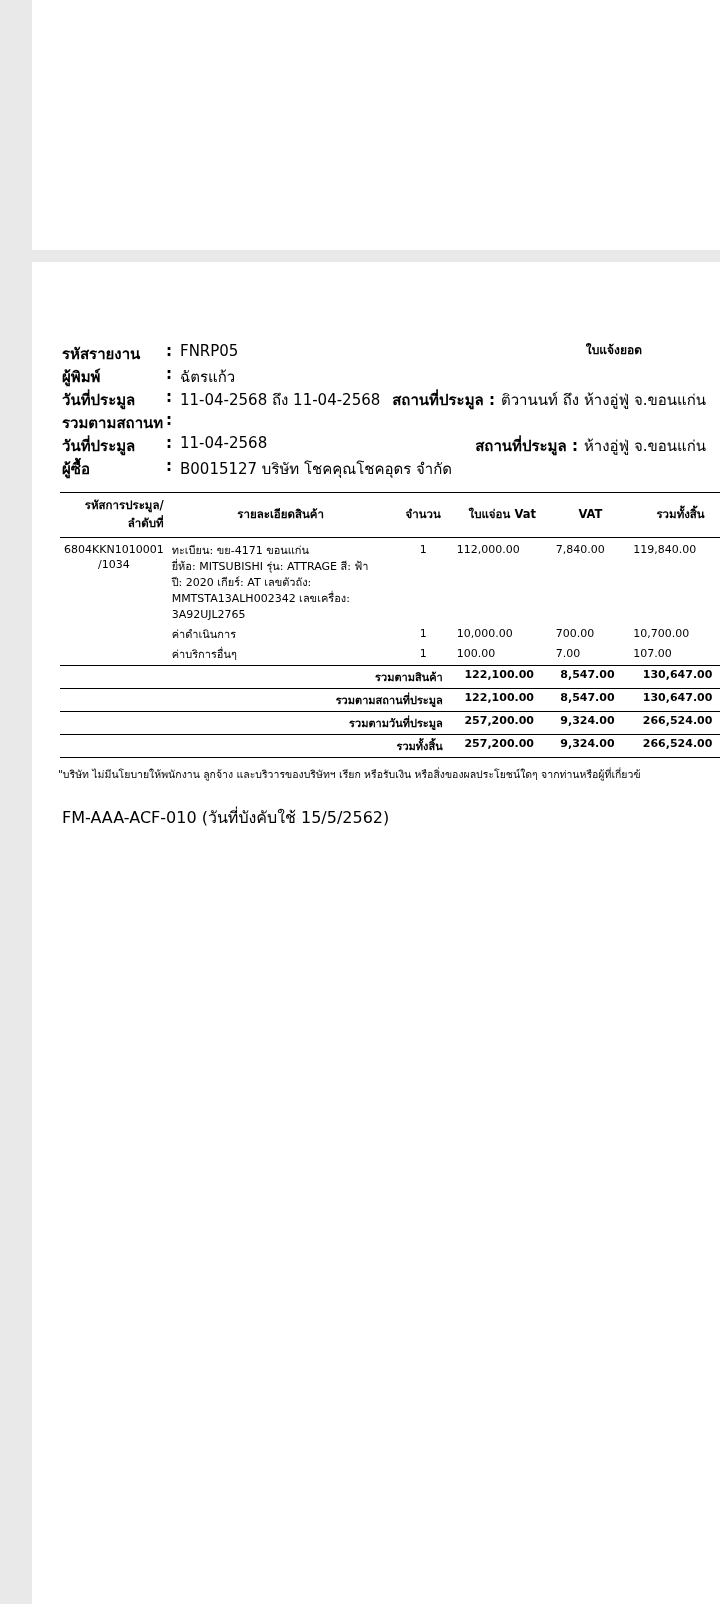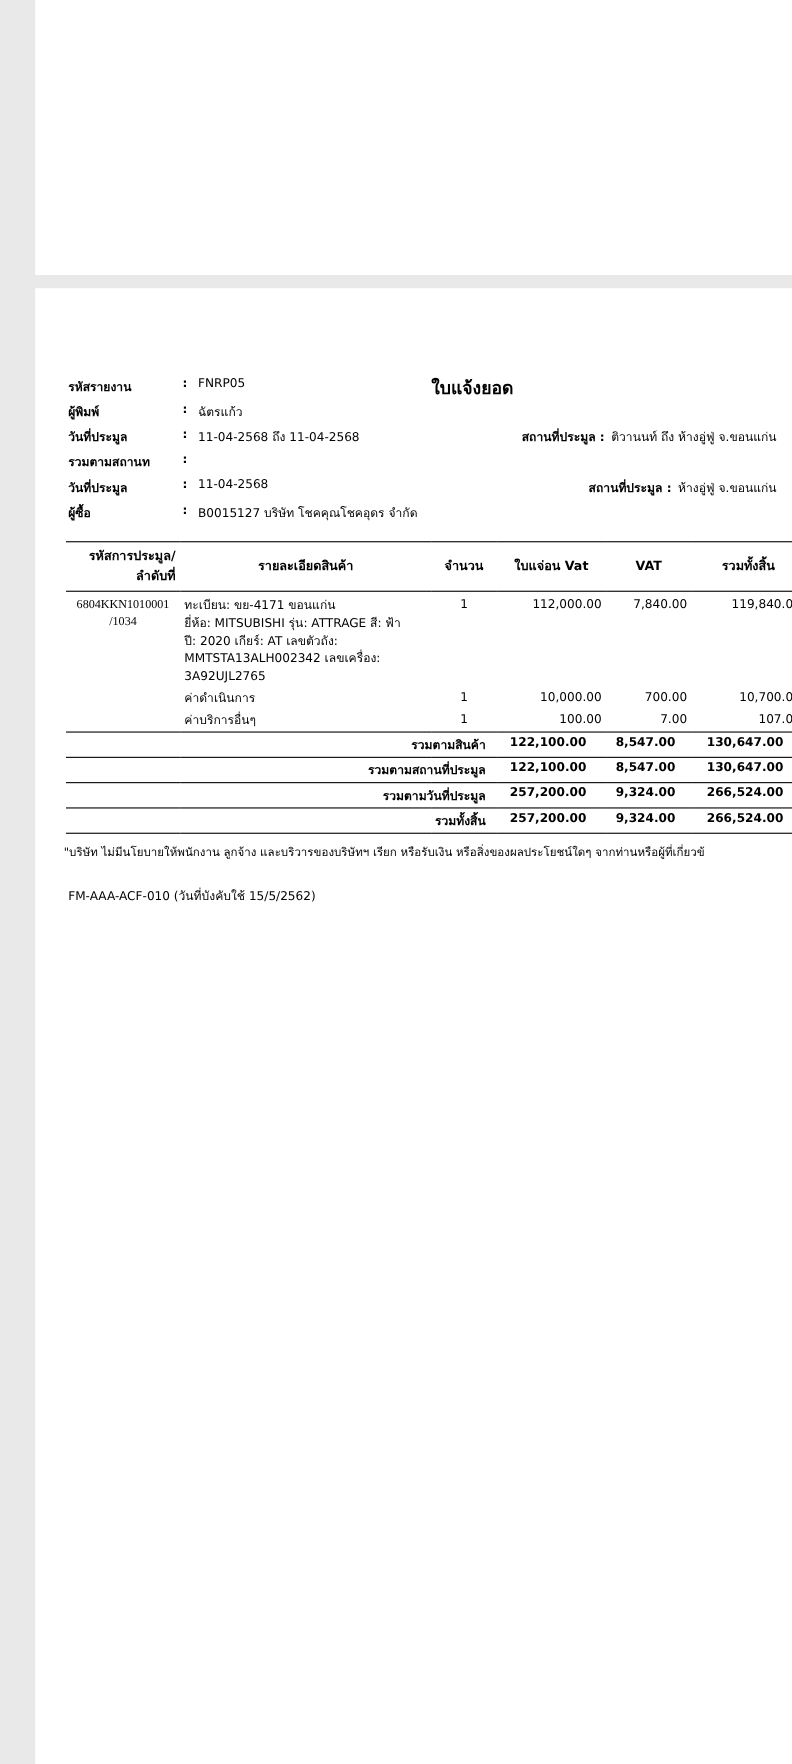--- a/index.html
+++ b/index.html
@@ -39,21 +39,21 @@
   
   .meta {
     position: relative;
     margin: 80px 0 0 0;
     padding: 0 14px 0 30px;
   }
   .meta-row {
     display: flex;
     align-items: flex-start;
     height: 23px;
-    font-size: 11px;
+    font-size: 15px;
     color: #000;
   }
   .meta-label {
     width: 104px;
     font-weight: bold;
   }
   .meta-colon {
     width: 14px;
     font-weight: bold;
   }
@@ -77,22 +77,22 @@
   }
   .title-wrap {
     position: relative;
     height: 0;
   }
   .title-inner {
     position: absolute;
     left: 330px;
     top: -2px;
     width: 250px;
-    text-align: left;
-    font-size: 16px;
+    text-align: right;
+    font-size: 12px;
     font-weight: bold;
   }
   
   table.items {
     width: 672px;
     margin: 12px 0 0 28px;
     border-collapse: collapse;
     font-size: 11px;
   }
   table.items th {
@@ -108,24 +108,24 @@
   .col-qty    { width: 52px;  text-align: center; }
   .col-price  { width: 92px;  text-align: center; }
   .col-vat    { width: 70px;  text-align: center; }
   .col-total  { width: 96px;  text-align: center; }
 
   table.items td {
     padding: 2px 4px;
     vertical-align: top;
     font-size: 11px;
   }
-  td.code   { text-align: center; line-height: 1.35; font-family: Liberation Serif, serif; }
+  td.code   { text-align: center; line-height: 1.35; }
   td.detail { text-align: left; line-height: 1.45; }
   td.qty    { text-align: center; }
-  td.num    { text-align: right; padding-right: 10px; }
+  td.num    { padding-right: 10px; }
 
   tr.first-item td { padding-top: 5px; }
 
   .sum-row td {
     border-top: 1.1px solid #000;
     font-weight: bold;
     padding: 4px 4px;
     font-size: 11.5px;
   }
   .sum-row td.label {
@@ -136,21 +136,21 @@
   .sum-last td { border-bottom: 1.2px solid #000; }
 
   .footnote {
     margin: 8px 0 0 26px;
     font-size: 10.5px;
     white-space: nowrap;
     color: #000;
   }
   .formcode {
     margin: 22px 0 0 30px;
-    font-size: 11px;
+    font-size: 16px;
     color: #000;
   }
 </style>
 </head>
 <body>
 
 <div id="page">
 
   <div class="sheet sheet-top"></div>
 

